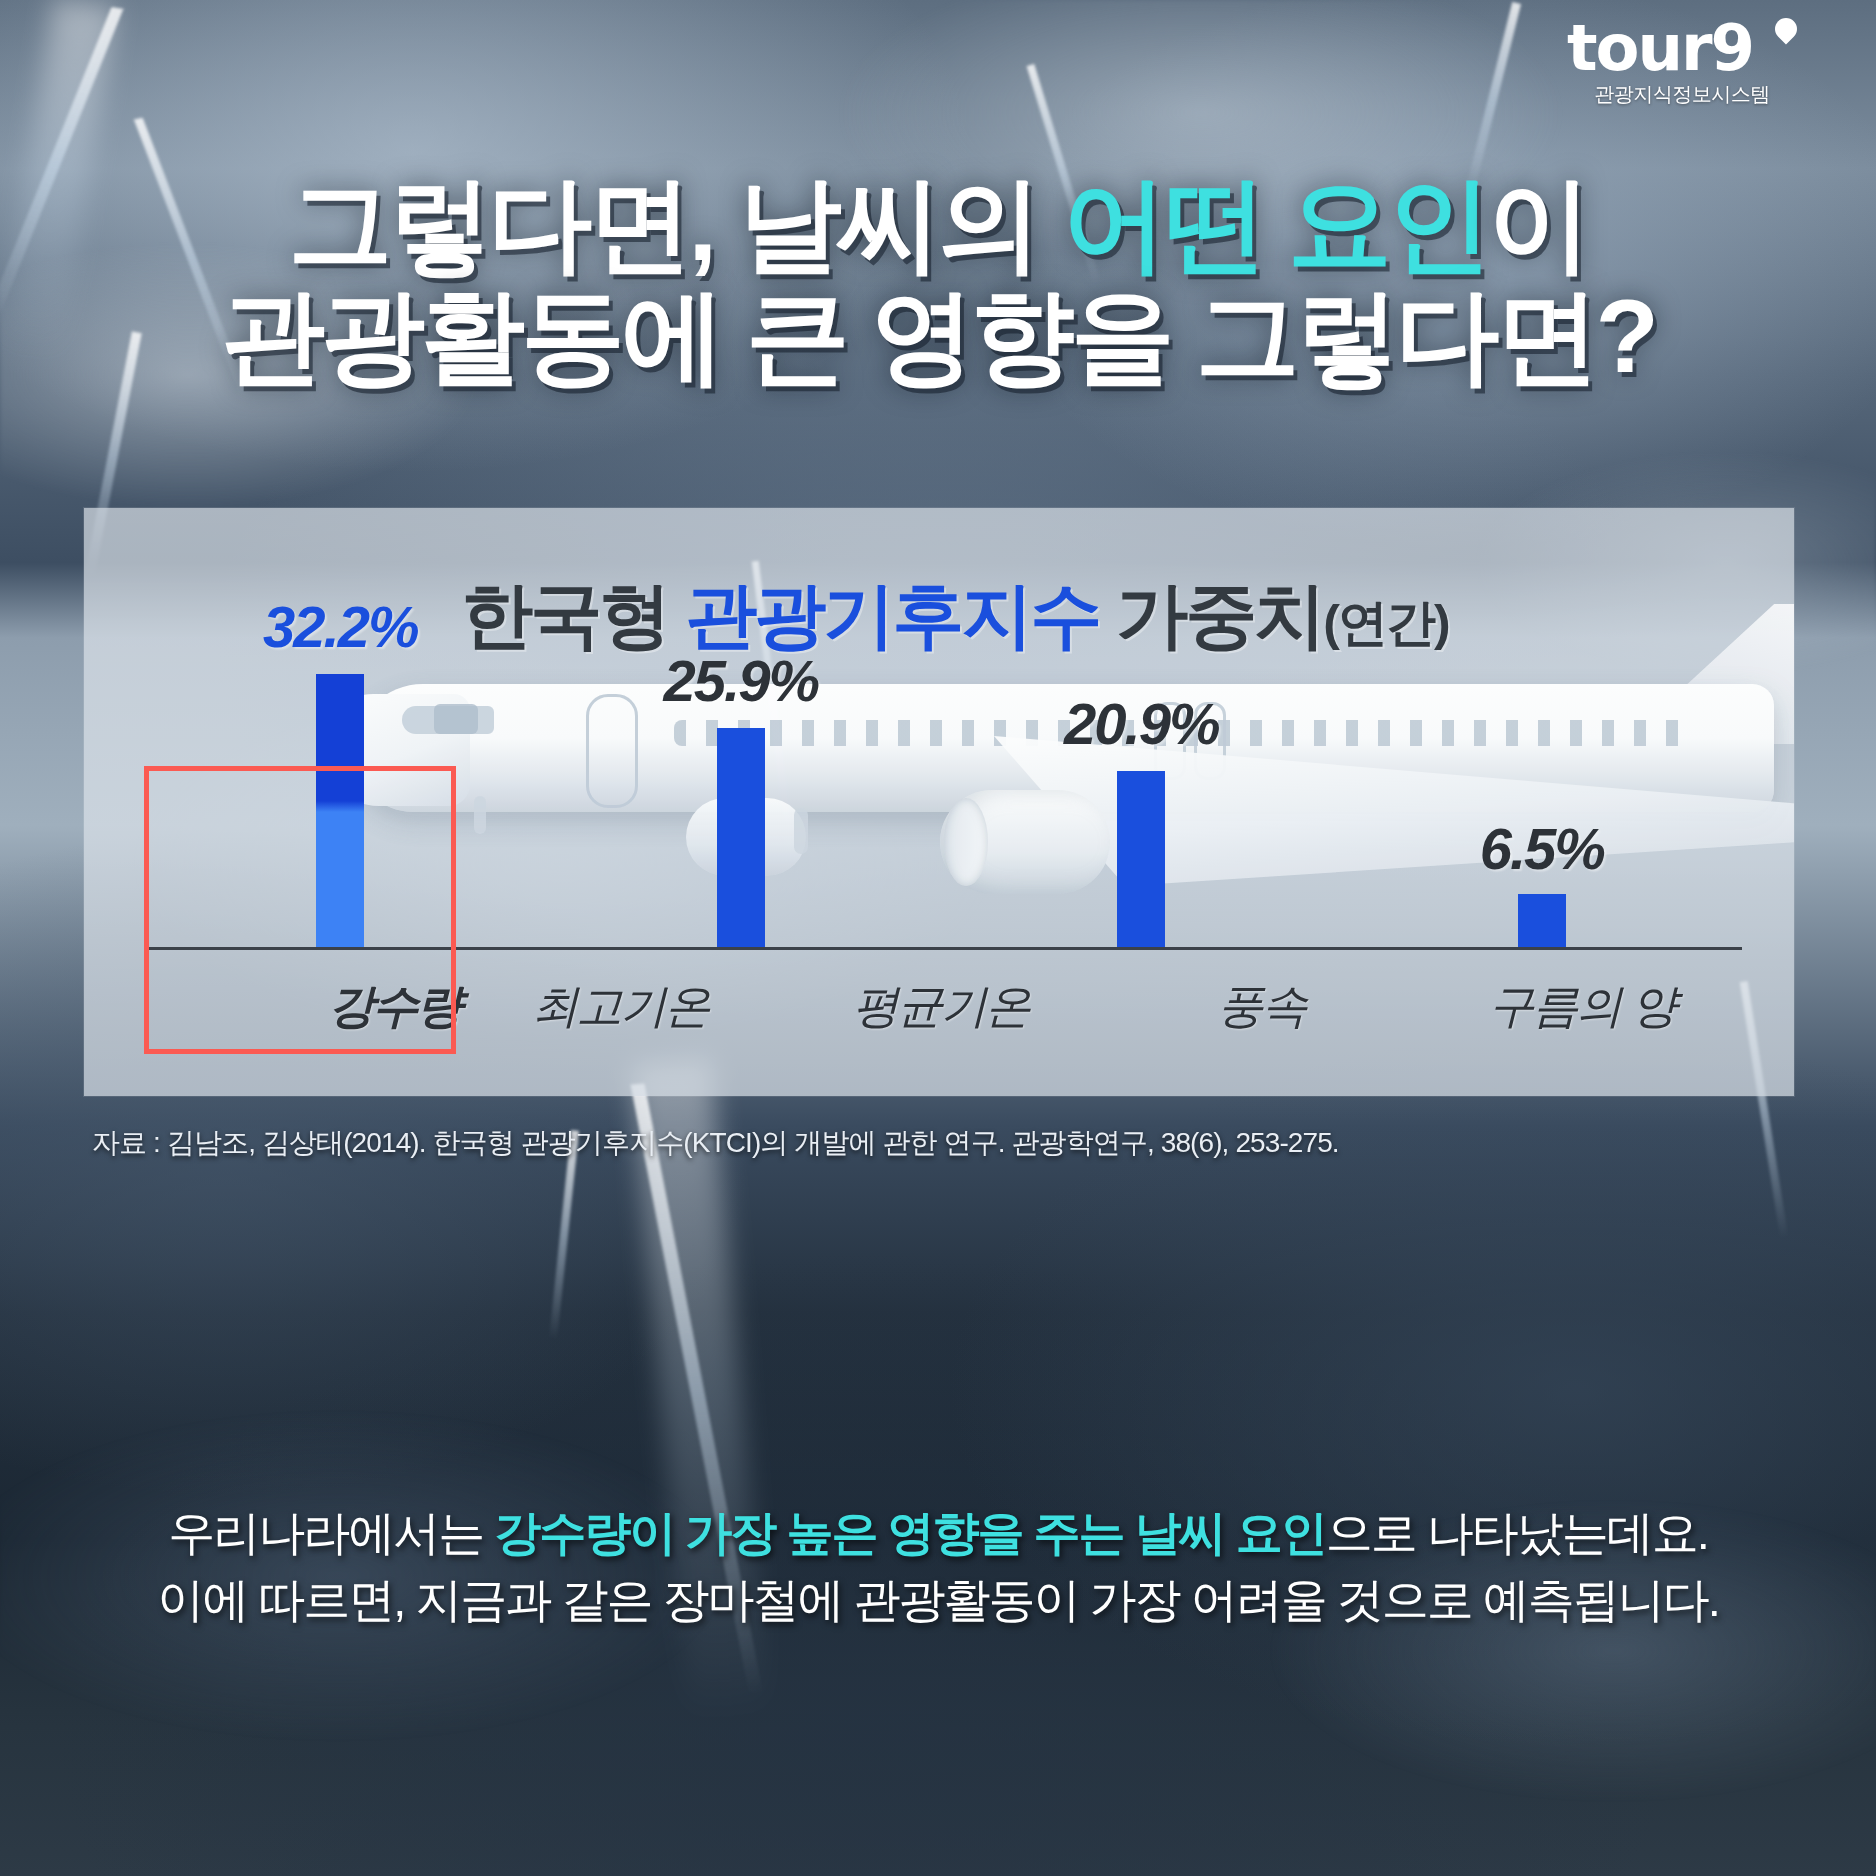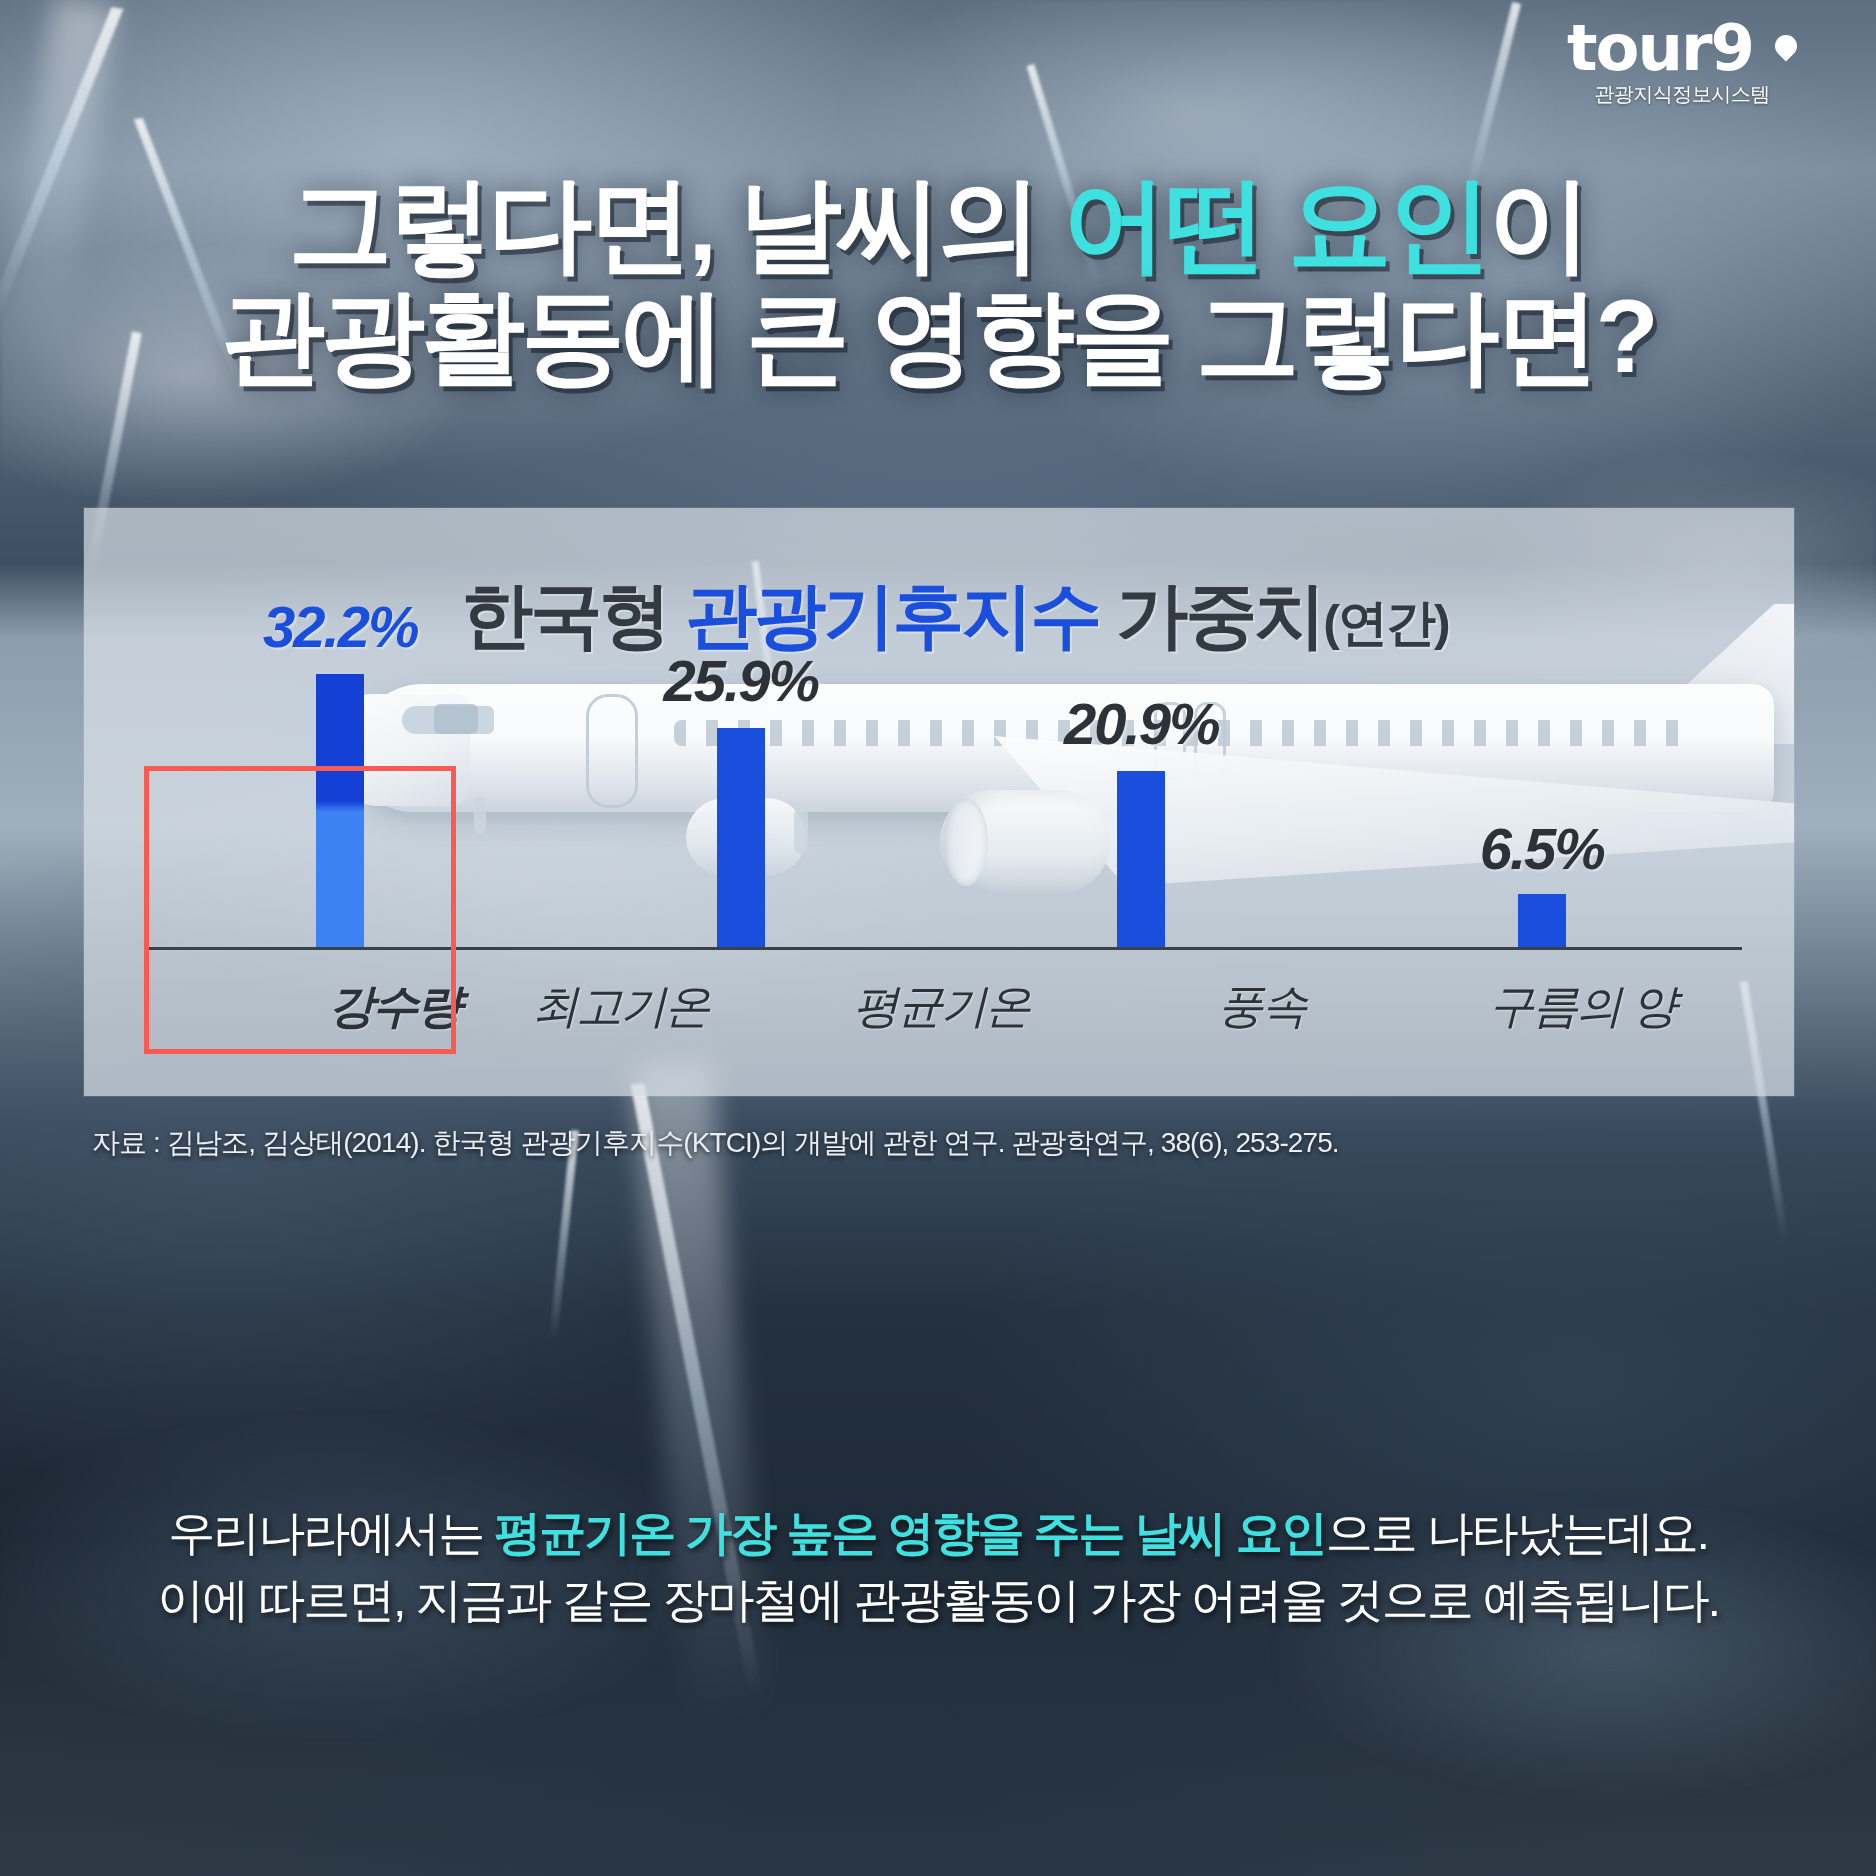--- a/index.html
+++ b/index.html
@@ -72,21 +72,20 @@
   
   .logo-wrap {
     position: absolute;
     right: 44px;
     top: 18px;
     text-align: center;
     width: 300px;
   }
   .logo-mark {
     display: flex;
-    align-items: flex-end;
     justify-content: center;
     gap: 22px;
   }
   .logo-text {
     font-size: 64px;
     font-weight: bold;
     color: #ffffff;
     letter-spacing: -2px;
     line-height: 0.95;
     font-family: "DejaVu Sans", sans-serif;
@@ -507,17 +506,17 @@
           <div class="bar-label">풍속</div>
           <div class="bar-label">구름의 양</div>
         </div>
       <div class="highlight-box" id="highlightBox" style="left: 4px; width: 302px; bottom: 14px; top: 68px; border-color: rgb(251, 90, 82);"></div>
     </div>
   </div>
 
   <div class="source">자료 : 김남조, 김상태(2014). 한국형 관광기후지수(KTCI)의 개발에 관한 연구. 관광학연구, 38(6), 253-275.</div>
 
   <div class="bottom-copy">
-    <span class="bc"><span>우리나라에서는 </span><span class="bc-hi">평균기온 가장 높은 영향을 주는 날씨 요인</span><span>으로 나타났는데요.</span></span>
+    <span class="bc"><span>우리나라에서는 </span><span class="bc-hi">강수량이 가장 높은 영향을 주는 날씨 요인</span><span>으로 나타났는데요.</span></span>
     <span class="bc">이에 따르면, 지금과 같은 장마철에 관광활동이 가장 어려울 것으로 예측됩니다.</span>
   </div>
 
 </div>
 
 </body></html>

